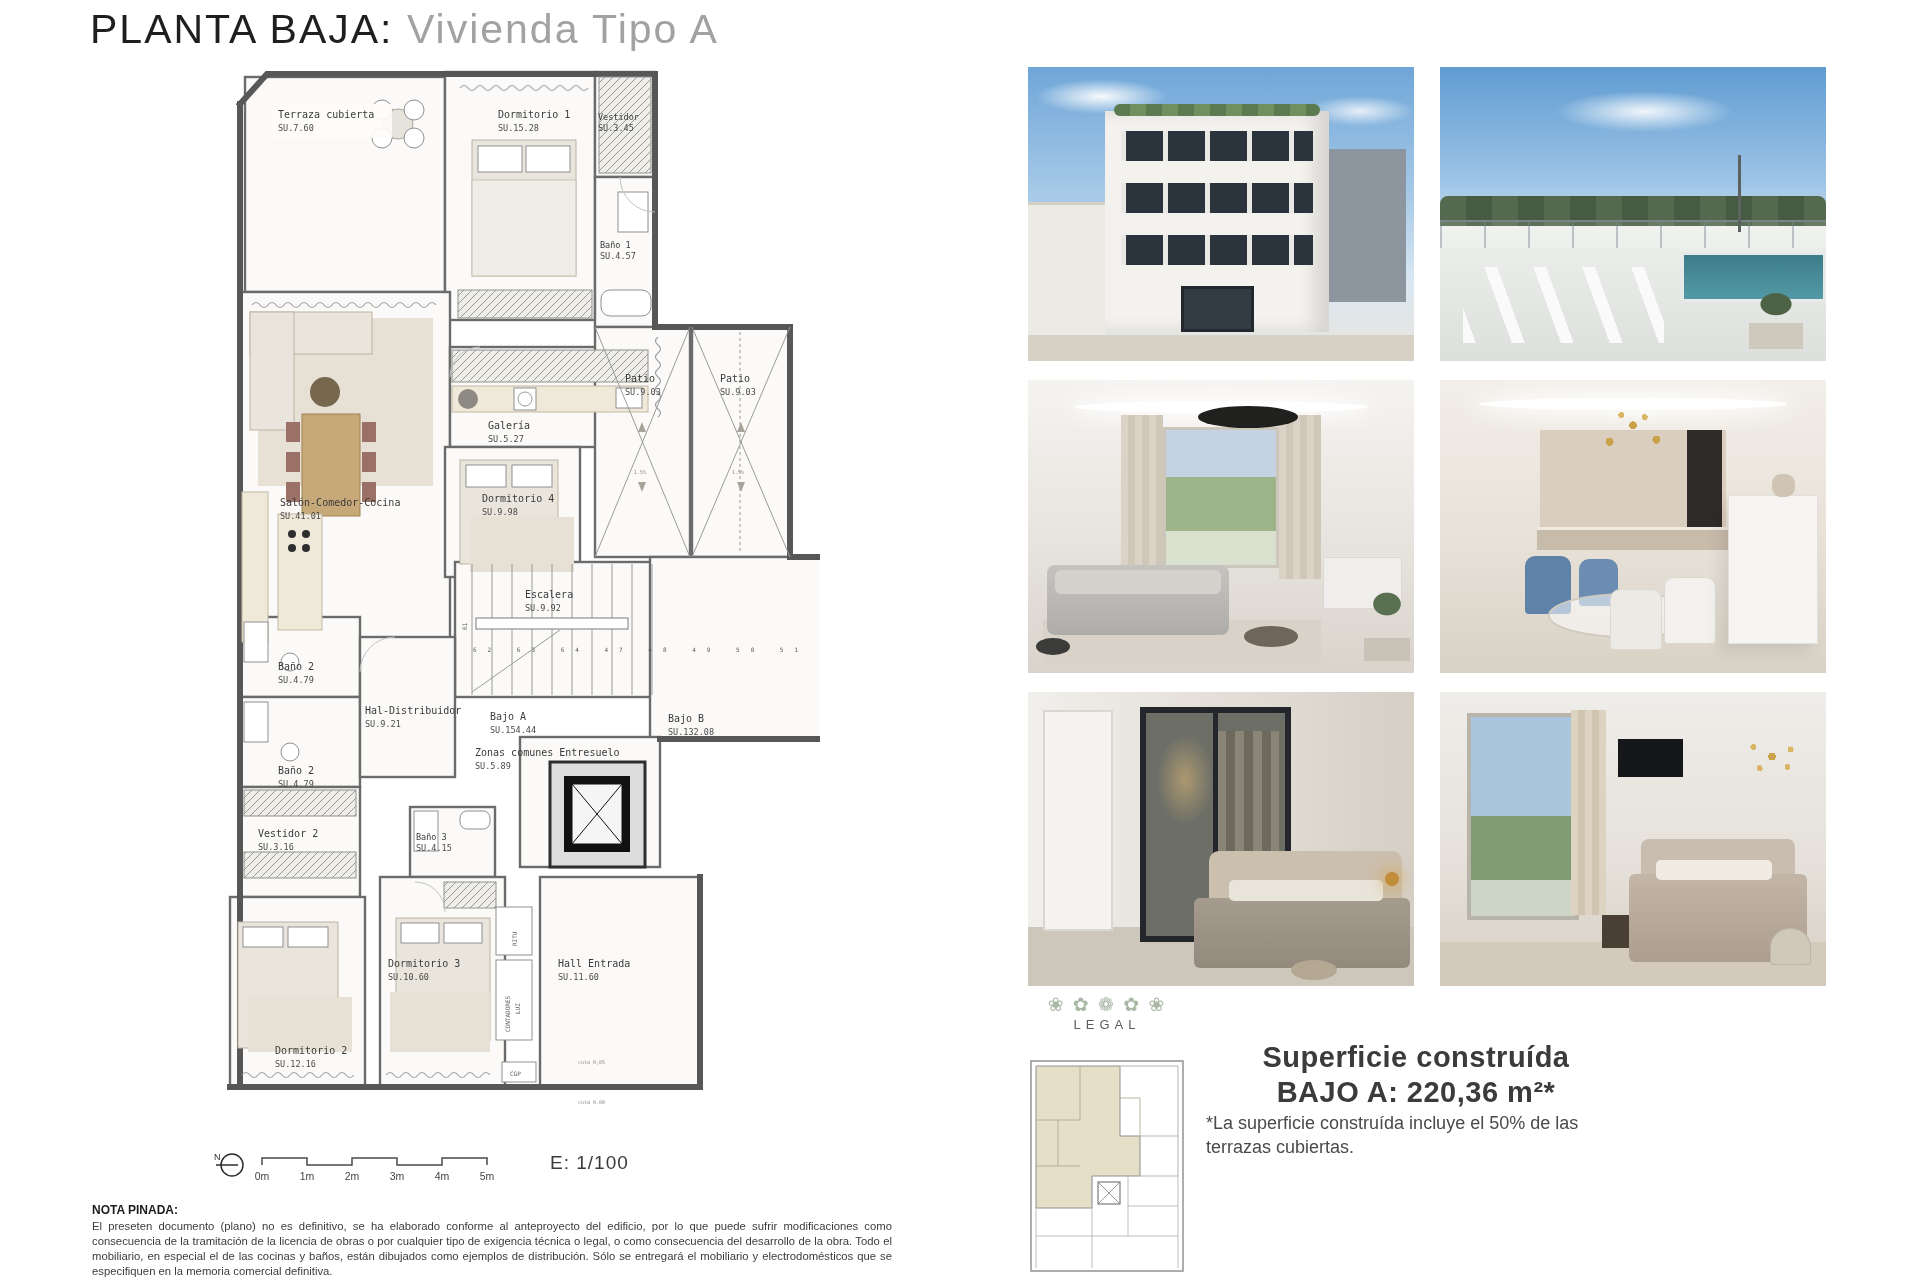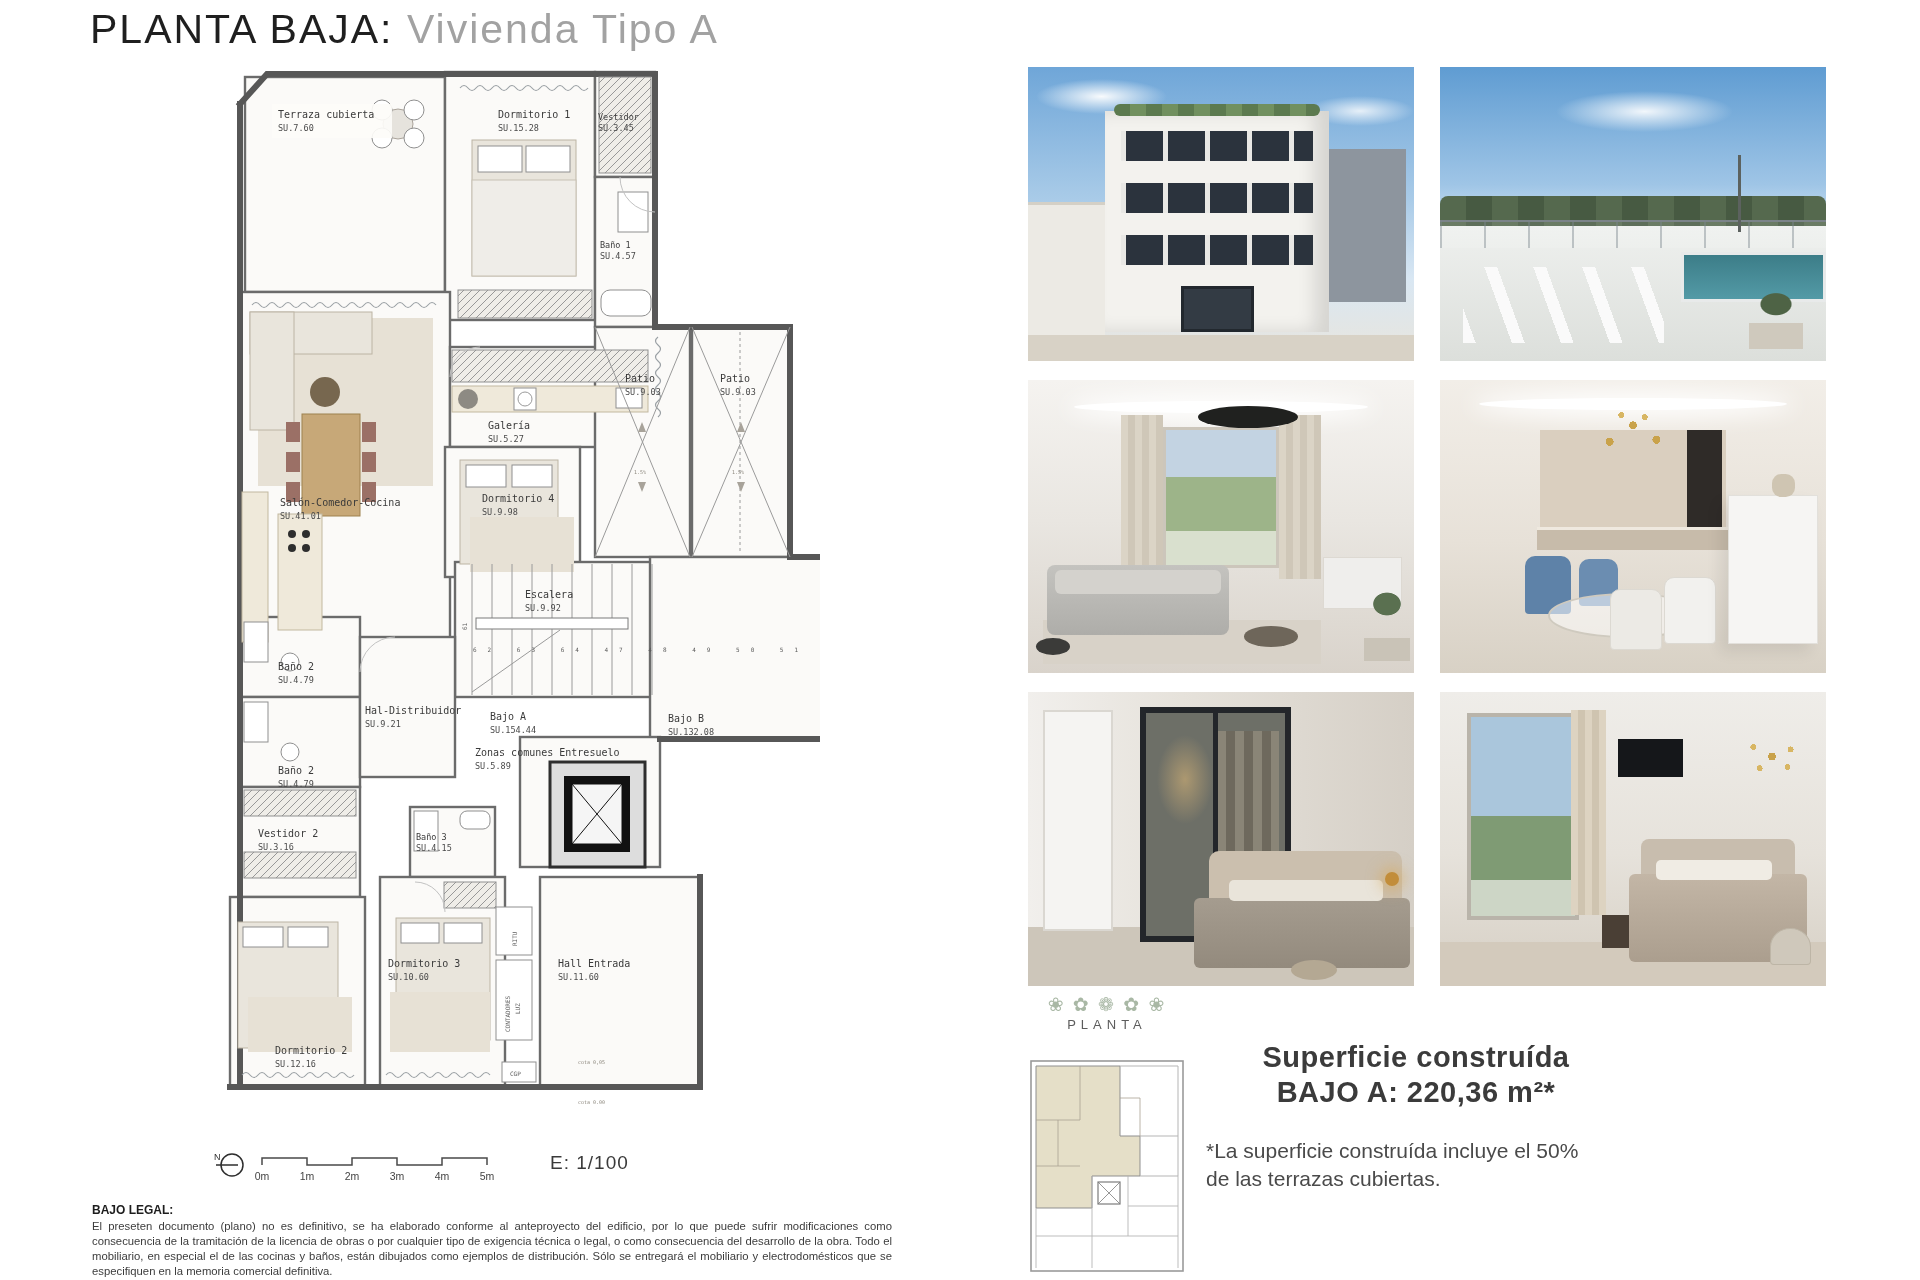--- a/index.html
+++ b/index.html
@@ -38,21 +38,21 @@
           grid-template-columns:386px 386px;grid-template-rows:294px 293px 294px;gap:19px 26px;}
   .ph{position:relative;overflow:hidden;background:#e8e6e1;}
   .ph .abs{position:absolute;}
   
   #brand{position:absolute;left:1028px;top:995px;width:158px;text-align:center;}
   #brand .garland{font-size:19px;color:#a9b8a5;letter-spacing:2px;line-height:1;}
   #brand .bname{font-size:13px;letter-spacing:5px;color:#5c5c5c;margin-top:3px;}
   #keyplan{position:absolute;left:1028px;top:1058px;width:158px;height:216px;}
   #surface{position:absolute;left:1206px;top:1040px;width:420px;}
   #surface .s1,#surface .s2{font-size:29px;font-weight:bold;color:#3b3b3b;line-height:1.22;letter-spacing:.5px;text-align:center;}
-  #surface .note{margin-top:26px;font-size:21px;color:#4a4a4a;line-height:1.35;width:380px;}
+  #surface .note{font-size:18px;color:#4a4a4a;line-height:1.35;width:380px;}
 </style>
 </head>
 <body>
 
 <div id="canvas">
 
   <div id="title">
     <span class="t-black">PLANTA BAJA:</span>
     <span class="t-gray">Vivienda Tipo A</span>
   </div>
@@ -275,21 +275,21 @@
     <text class="tick" x="50" y="32" text-anchor="middle">0m</text>
     <text class="tick" x="95" y="32" text-anchor="middle">1m</text>
     <text class="tick" x="140" y="32" text-anchor="middle">2m</text>
     <text class="tick" x="185" y="32" text-anchor="middle">3m</text>
     <text class="tick" x="230" y="32" text-anchor="middle">4m</text>
     <text class="tick" x="275" y="32" text-anchor="middle">5m</text>
   </svg>
   <div id="scaletext">E: 1/100</div>
 
   <div id="legal">
-    <h4>BAJO LEGAL:</h4>
+    <h4>NOTA PINADA:</h4>
     <p>El preseten documento (plano) no es definitivo, se ha elaborado conforme al anteproyecto del edificio, por lo que puede sufrir modificaciones como consecuencia de la tramitación de la licencia de obras o por cualquier tipo de exigencia técnica o legal, o como consecuencia del desarrollo de la obra. Todo el mobiliario, en especial el de las cocinas y baños, están dibujados como ejemplos de distribución. Sólo se entregará el mobiliario y electrodomésticos que se especifiquen en la memoria comercial definitiva.</p>
     <p>Es un plano meramente informativo, sin contenido contractual.</p>
   </div>
 
   <div id="photos">
 
     <div class="ph">
       <div class="abs" style="inset:0;background:linear-gradient(180deg,#6fa6d8 0%,#a9cbe8 45%,#d9e7f3 72%,#e9e5dc 100%)"></div>
       <div class="abs" style="left:2%;top:4%;width:34%;height:12%;background:radial-gradient(closest-side,rgba(255,255,255,.95),rgba(255,255,255,0))"></div>
       <div class="abs" style="right:0;top:10%;width:28%;height:10%;background:radial-gradient(closest-side,rgba(255,255,255,.8),rgba(255,255,255,0))"></div>
@@ -374,21 +374,21 @@
       <div class="abs" style="left:52%;bottom:36%;width:40%;height:14%;border-radius:8px 8px 0 0;background:#c8bdae"></div>
       <div class="abs" style="left:49%;bottom:8%;width:46%;height:30%;border-radius:6px;background:linear-gradient(180deg,#c3b6a6,#ab9e8e)"></div>
       <div class="abs" style="left:56%;bottom:36%;width:30%;height:7%;border-radius:5px;background:#f0ece4"></div>
       <div class="abs" style="right:6%;top:14%;width:16%;height:16%;background:radial-gradient(circle 4px at 50% 50%,#c9a24a 98%,rgba(0,0,0,0)),radial-gradient(circle 3px at 20% 30%,#d8b663 98%,rgba(0,0,0,0)),radial-gradient(circle 3px at 80% 35%,#d8b663 98%,rgba(0,0,0,0)),radial-gradient(circle 3px at 30% 75%,#d8b663 98%,rgba(0,0,0,0)),radial-gradient(circle 3px at 75% 72%,#d8b663 98%,rgba(0,0,0,0))"></div>
       <div class="abs" style="right:4%;bottom:7%;width:10%;height:12%;border-radius:50% 50% 4px 4px;background:#cfc8bb;border:1px solid #bdb5a6"></div>
     </div>
   </div>
 
   <div id="brand">
     <div class="garland">❀ ✿ ❁ ✿ ❀</div>
-    <div class="bname">PLANTA</div>
+    <div class="bname">LEGAL</div>
   </div>
 
   <svg id="keyplan" viewBox="0 0 158 216">
     <rect x="3" y="3" width="152" height="210" fill="#ffffff" stroke="#9a9a9a" stroke-width="1.6"></rect>
     <path d="M8,8 L92,8 L92,78 L112,78 L112,118 L64,118 L64,150 L8,150 Z" fill="#e5dfc8" stroke="#8f8f8f" stroke-width="1"></path>
     <path d="M92,8 L150,8 L150,118 L112,118 M112,78 L150,78" fill="none" stroke="#b5b5b5" stroke-width="1"></path>
     <path d="M8,62 L52,62 M52,8 L52,62 M8,108 L52,108 M30,62 L30,108 M92,40 L112,40 M112,40 L112,78" fill="none" stroke="#aaa193" stroke-width="0.8"></path>
     <path d="M8,150 L8,210 M8,178 L64,178 M64,118 L64,210 M64,178 L150,178 M150,118 L150,210 M100,118 L100,178 M100,148 L150,148" fill="none" stroke="#b5b5b5" stroke-width="0.9"></path>
     <rect x="70" y="124" width="22" height="22" fill="none" stroke="#7c7c7c" stroke-width="1.2"></rect>
     <path d="M70,124 L92,146 M70,146 L92,124" stroke="#7c7c7c" stroke-width="0.8"></path>

